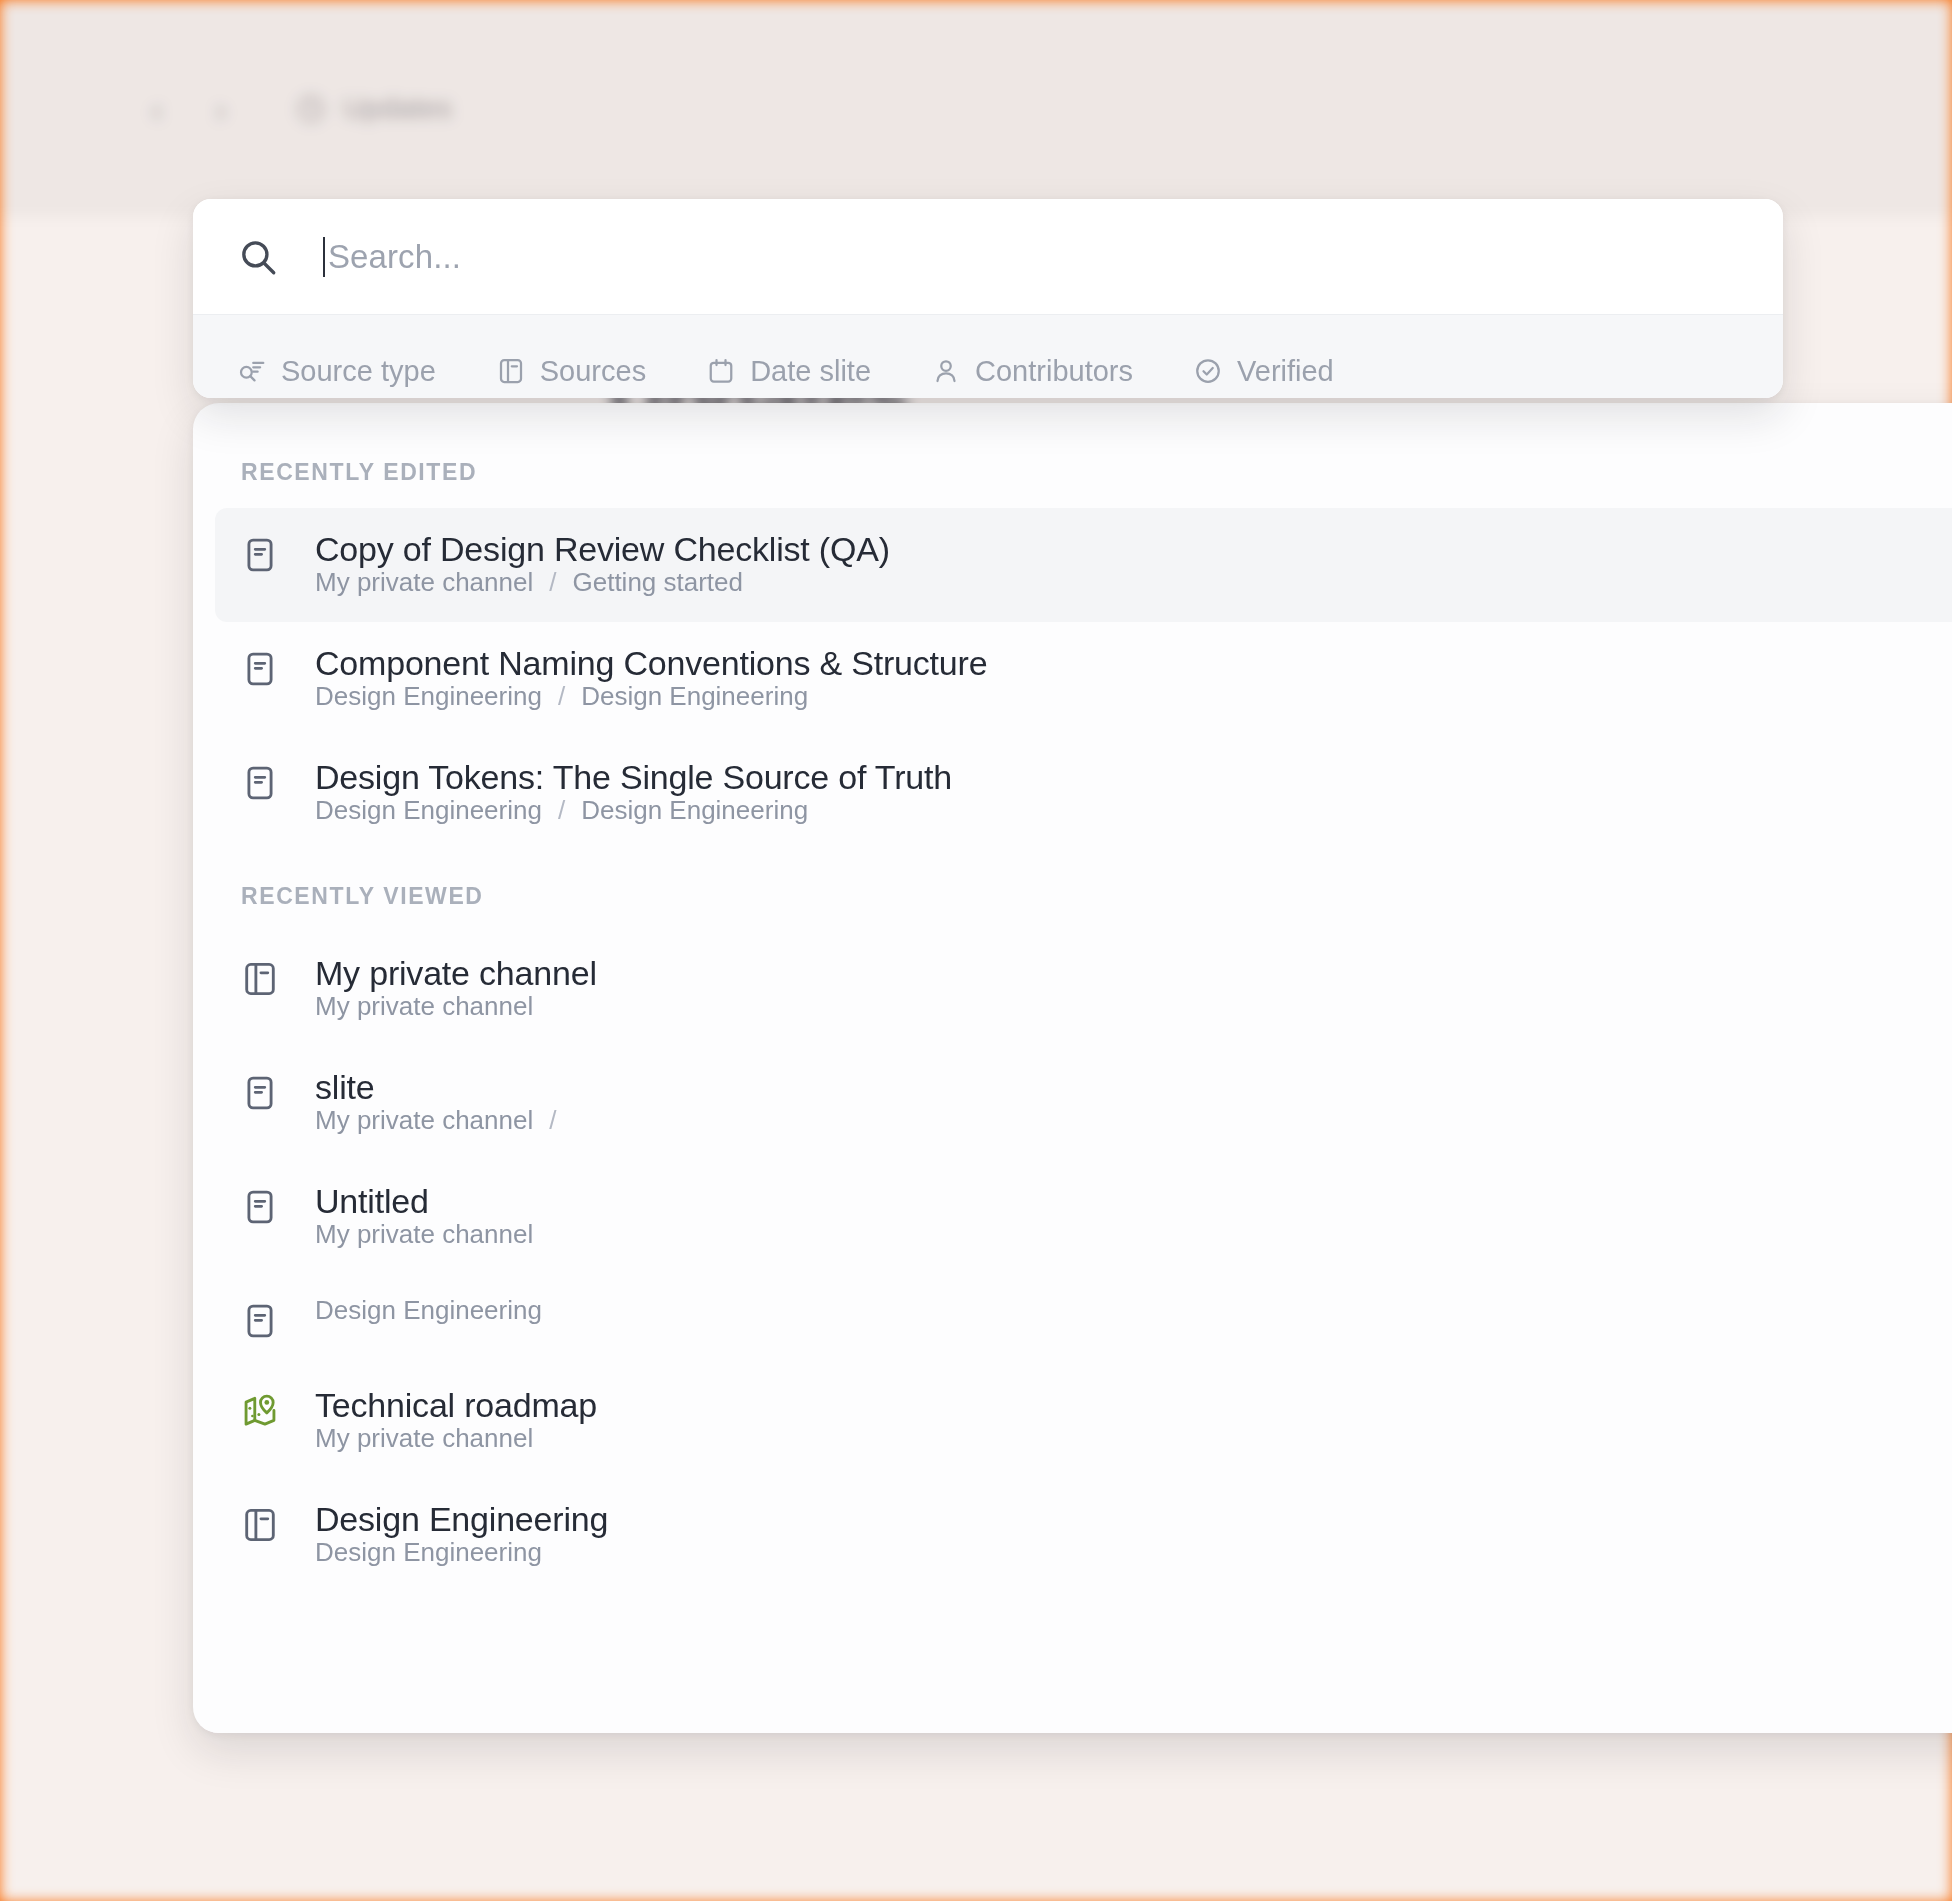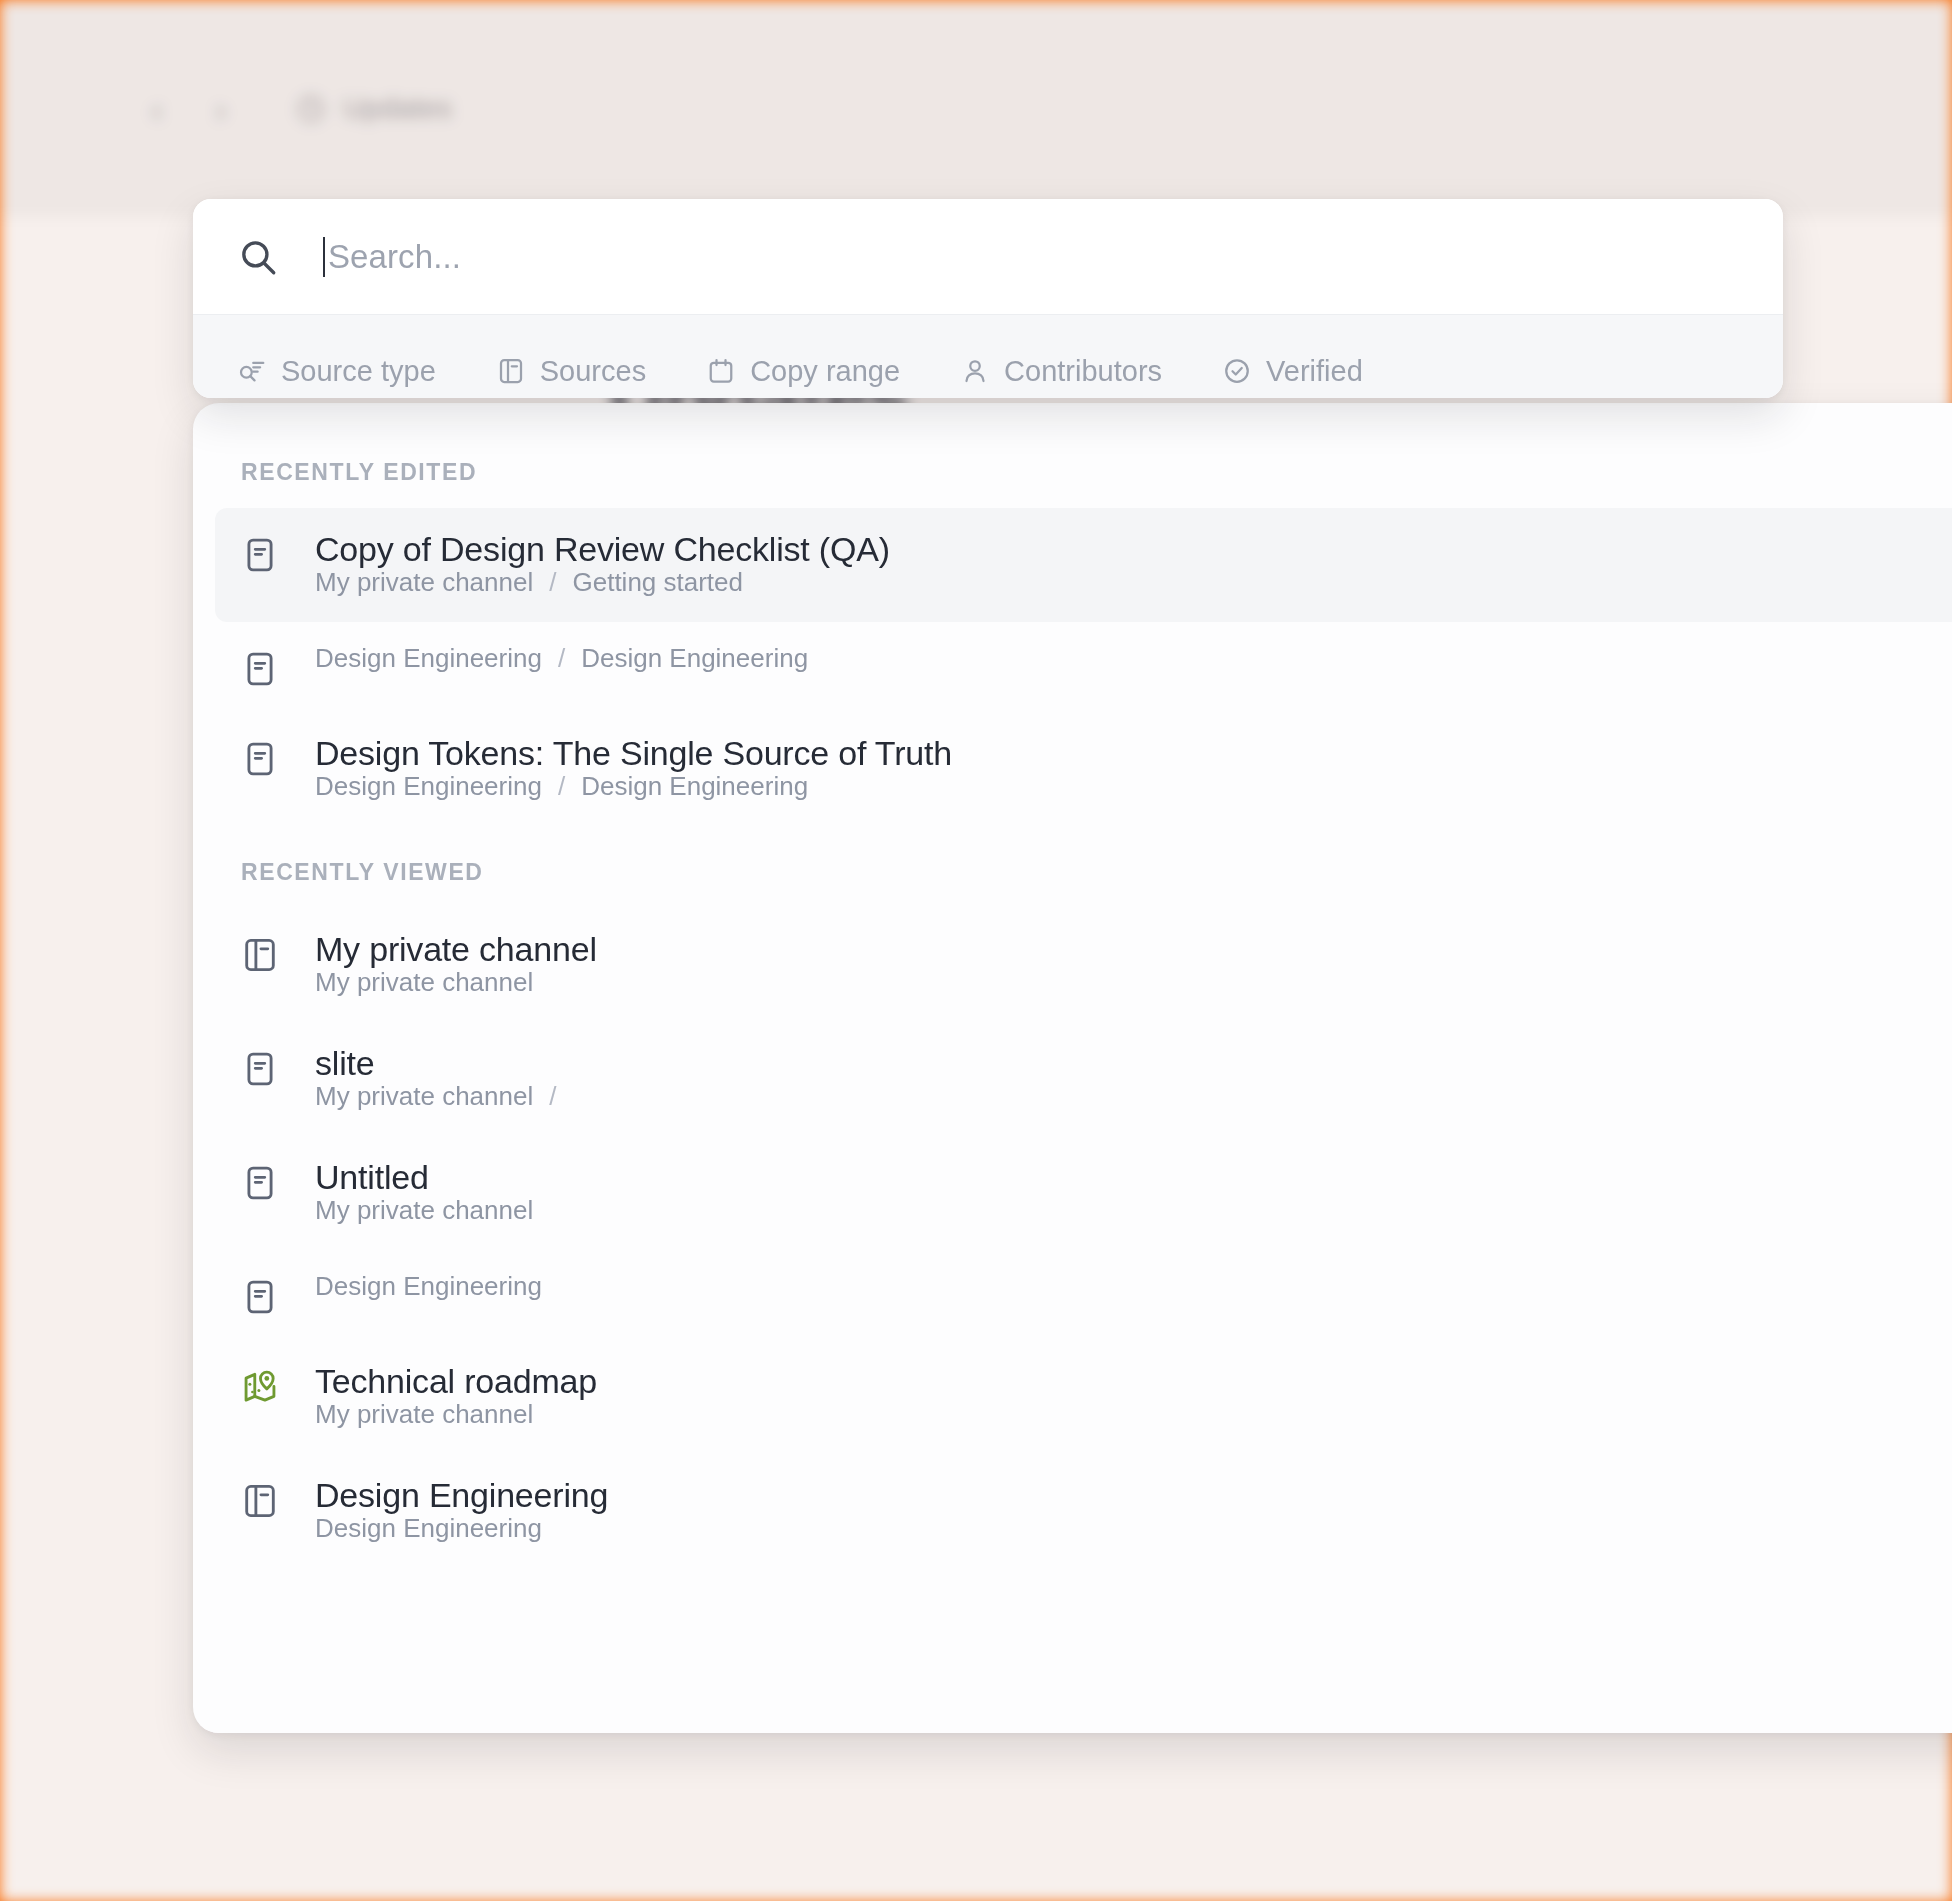--- a/index.html
+++ b/index.html
@@ -267,21 +267,21 @@
       </div>
 
       <div class="filter-chip">
         <span>
           <svg viewBox="0 0 24 24" fill="none" stroke="#9ba1ad" stroke-width="1.8" stroke-linecap="round" stroke-linejoin="round">
             <rect x="3.8" y="5.4" width="16.4" height="15" rx="2.4"></rect>
             <path d="M8.4 3.2v4"></path>
               <path d="M15.6 3.2v4"></path>
           </svg>
         </span>
-        <span>Copy range</span>
+        <span>Date slite</span>
       </div>
 
       <div class="filter-chip">
         <span>
           <svg viewBox="0 0 24 24" fill="none" stroke="#9ba1ad" stroke-width="1.8" stroke-linecap="round" stroke-linejoin="round">
             <circle cx="12" cy="8" r="3.8"></circle>
             <path d="M5.2 20c0-3.6 3-6.2 6.8-6.2s6.8 2.6 6.8 6.2"></path>
           </svg>
         </span>
         <span>Contributors</span>
@@ -316,20 +316,21 @@
               <span>Getting started</span>
             </div>
           </div>
         </div>
         <div class="row">
           <span class="row-icon"><svg viewBox="0 0 24 24" fill="none" stroke="#5d6474" stroke-width="1.8" stroke-linejoin="round">
               <rect x="5" y="2.6" width="14" height="18.8" rx="2.6"></rect>
               <path d="M9 8.4h6M9 11.6h4" stroke-linecap="round"></path>
             </svg></span>
           <div class="row-text">
+            <div class="row-title">Component Naming Conventions &amp; Structure</div>
             <div class="row-sub">
               <span>Design Engineering</span>
               <span class="sub-sep">/</span>
               <span>Design Engineering</span>
             </div>
           </div>
         </div>
         <div class="row">
           <span class="row-icon"><svg viewBox="0 0 24 24" fill="none" stroke="#5d6474" stroke-width="1.8" stroke-linejoin="round">
               <rect x="5" y="2.6" width="14" height="18.8" rx="2.6"></rect>

